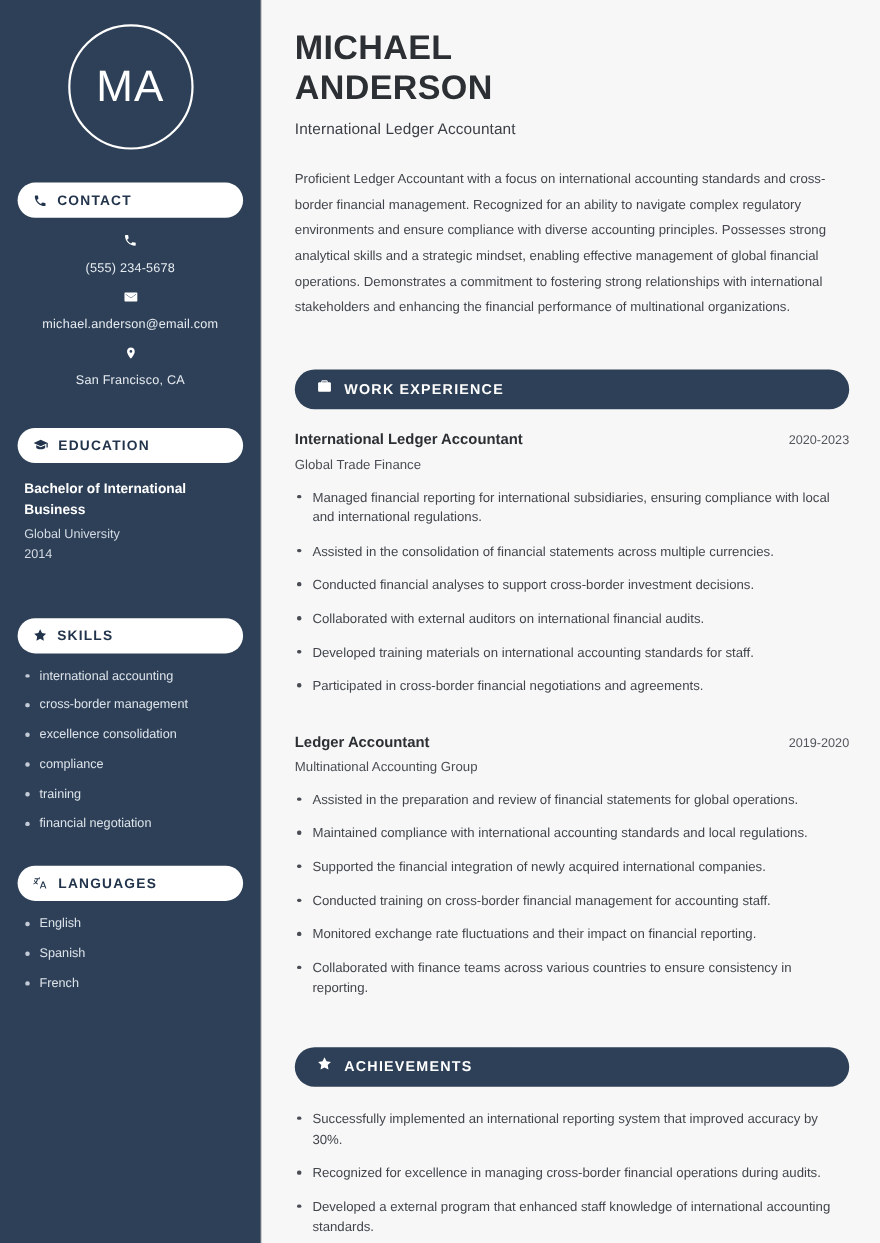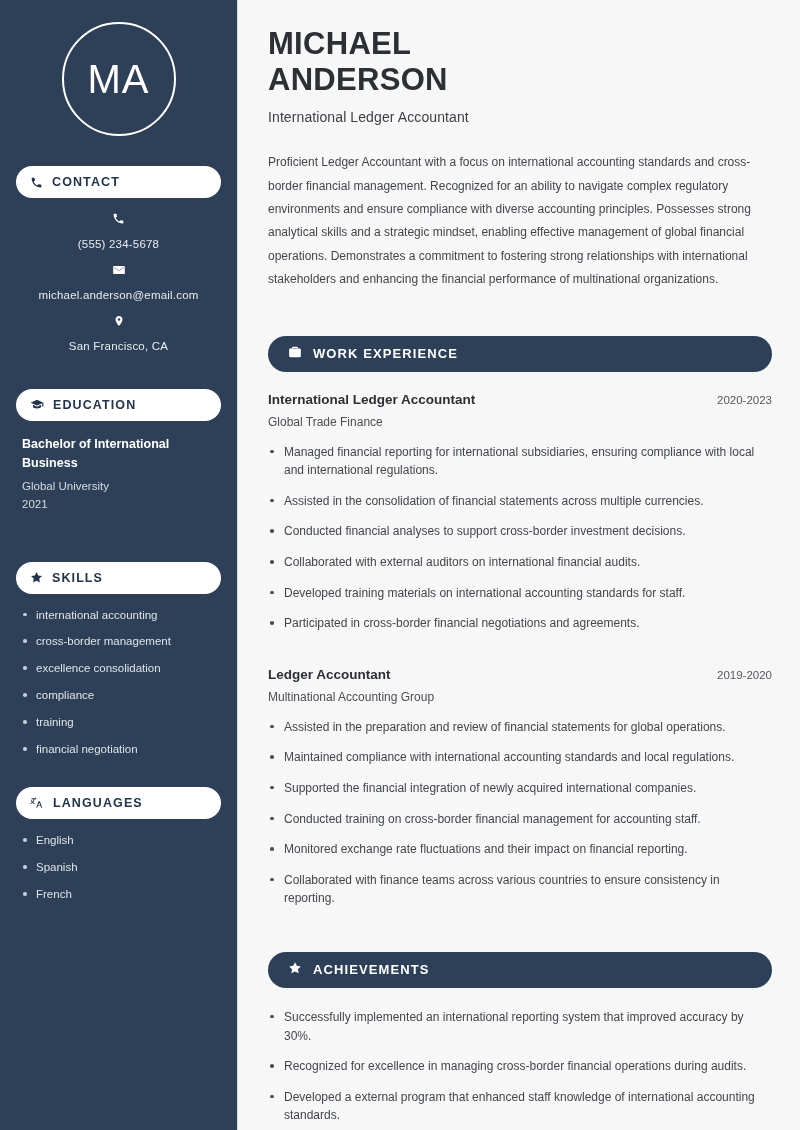--- a/index.html
+++ b/index.html
@@ -284,21 +284,21 @@
           <path d="M12 3 1 8l11 5 9-4.1V15h2V8L12 3z"></path>
           <path d="M5 11.6V15c0 1.7 3.1 3 7 3s7-1.3 7-3v-3.4l-7 3.2-7-3.2z"></path>
         </svg>
       </span>
       <span class="pill-label">EDUCATION</span>
     </div>
 
     <div class="edu-block">
       <div class="edu-degree">Bachelor of International Business</div>
       <div class="edu-school">Global University</div>
-      <div class="edu-year">2021</div>
+      <div class="edu-year">2014</div>
     </div>
 
     <div class="gap-lg"></div>
 
     <div class="pill">
       <span>
         <svg width="13" height="13" viewBox="0 0 24 24" fill="#22344b">
           <path d="M12 2l3.1 6.3 6.9 1-5 4.9 1.2 6.9L12 17.8 5.8 21.1 7 14.2l-5-4.9 6.9-1L12 2z"></path>
         </svg>
       </span>

